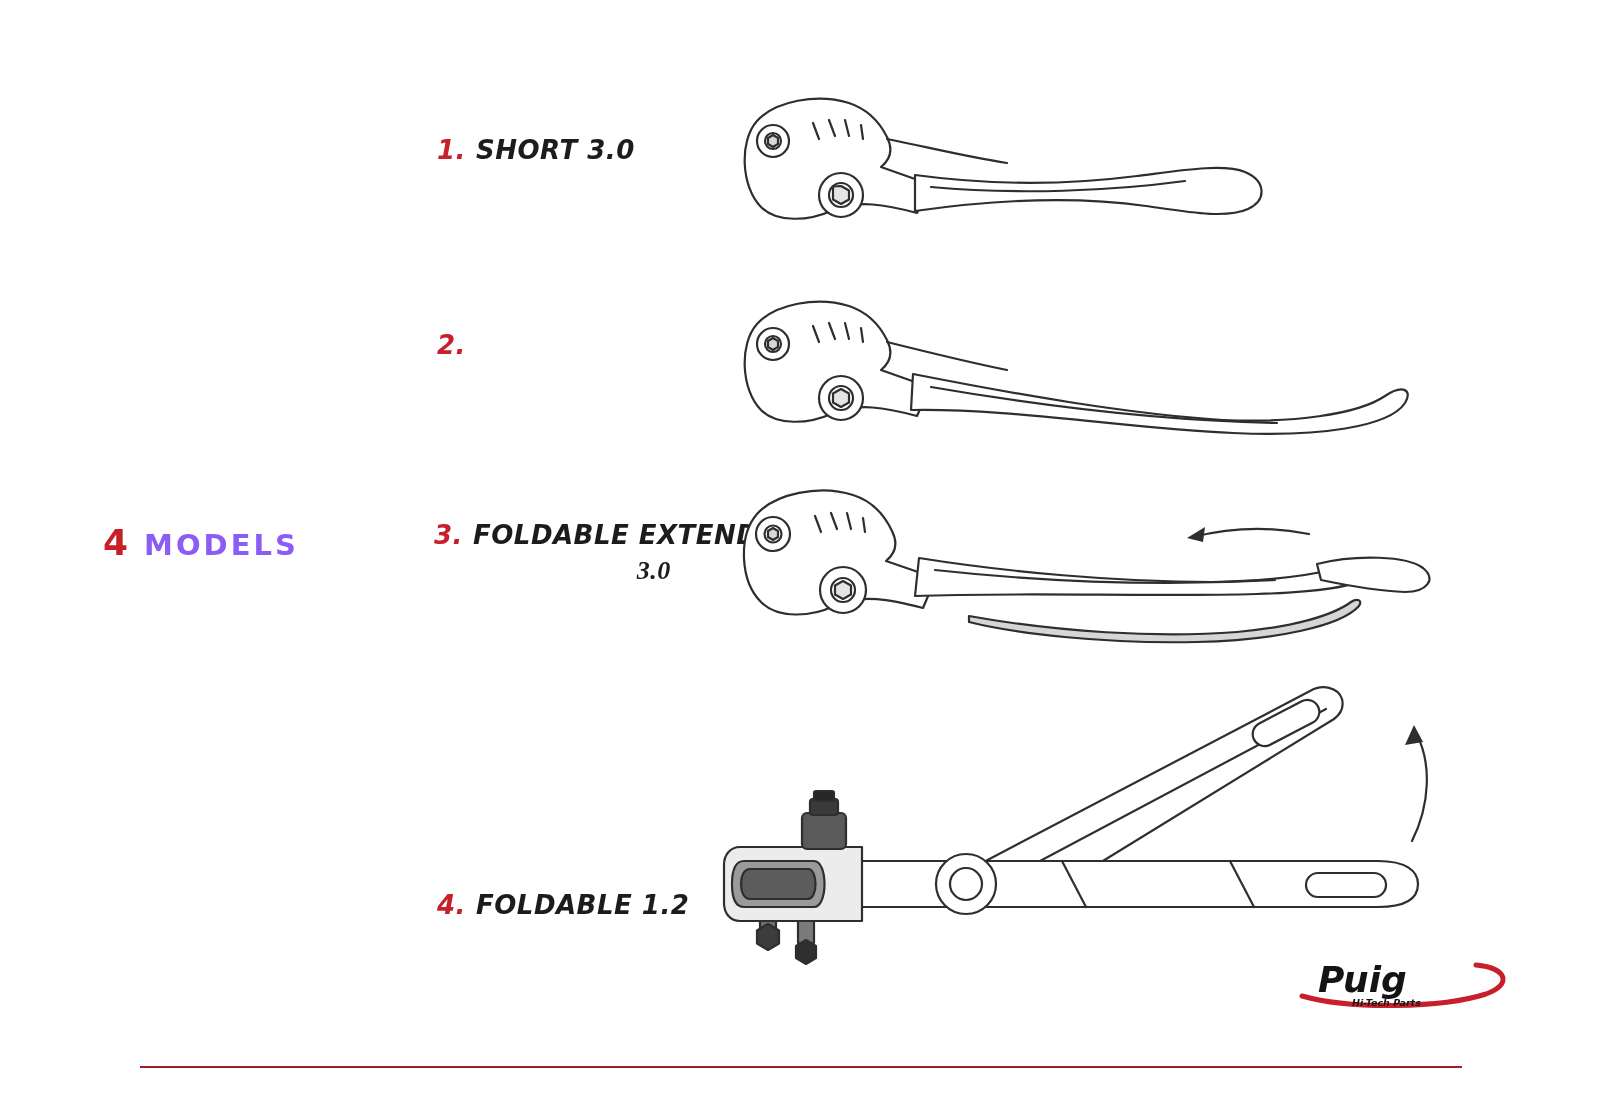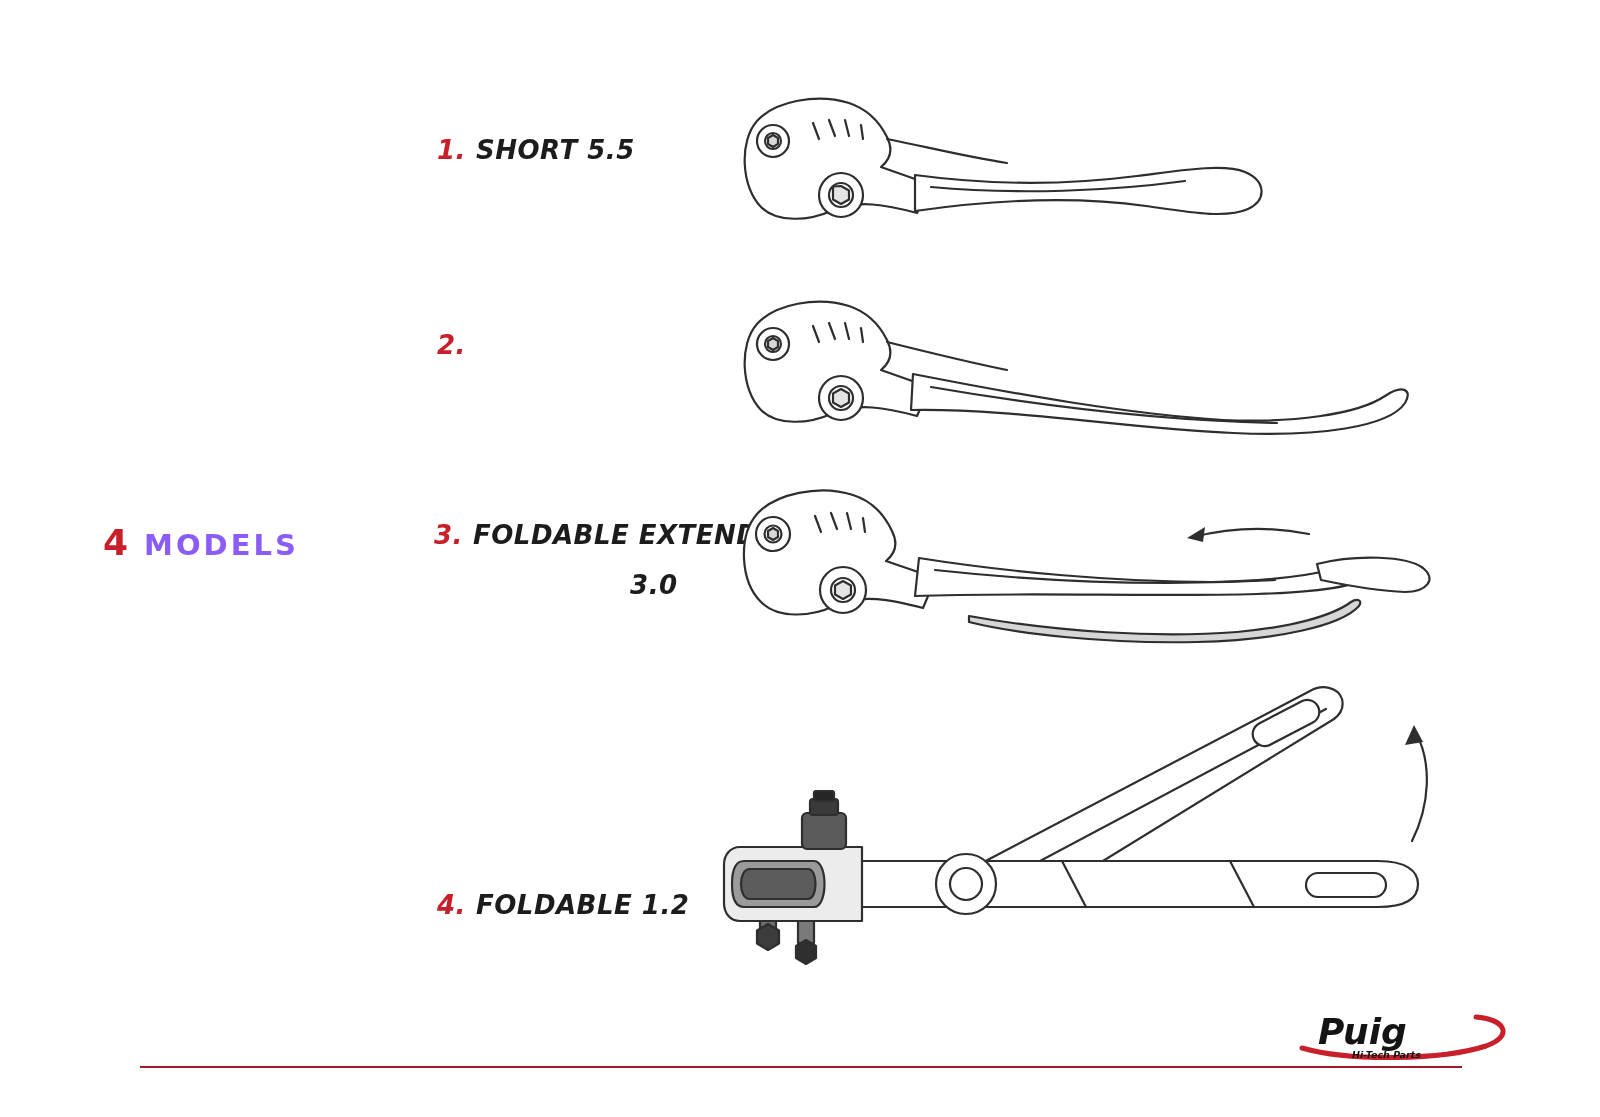--- a/index.html
+++ b/index.html
@@ -8,49 +8,49 @@
     font-family:"Liberation Sans",sans-serif;
   }
   
   .model-label{
     position:absolute;display:flex;align-items:flex-start;
     font-family:"DejaVu Sans",sans-serif;font-style:italic;font-weight:bold;
     font-size:26px;color:#1c1c1c;letter-spacing:0.5px;white-space:nowrap;
   }
   .model-label .num{color:#c8202a;margin-right:10px;}
   .model-label .name-col{display:flex;flex-direction:column;align-items:center;white-space:nowrap;}
-  .model-label .name-col .line2{margin-top:20px;}
+  .model-label .name-col .line2{margin-top:6px;font-family:Liberation Serif, serif;}
   
   .models-title{
     position:absolute;left:103px;top:522px;display:flex;align-items:baseline;
     font-family:"DejaVu Sans",sans-serif;font-weight:bold;
   }
   .models-title .count{color:#c8202a;font-size:36px;}
   .models-title .label{color:#8b5cf6;font-size:29px;letter-spacing:3px;margin-left:16px;}
   
   .illus{position:absolute;}
   .illus svg{display:block;width:100%;height:100%;}
   
   .footer-line{position:absolute;left:140px;top:1066px;width:1322px;height:2px;background:#a01d26;}
-  .logo{position:absolute;left:1288px;top:1006px;width:235px;height:58px;}
+  .logo{position:absolute;left:1288px;top:954px;width:235px;height:58px;}
   .logo svg{display:block;width:100%;height:100%;}
 </style>
 </head>
 <body>
 
 <div class="page">
 
   <div class="models-title">
     <span class="count">4</span>
     <span class="label">MODELS</span>
   </div>
 
   <div class="model-label" style="left:437px;top:135px;">
     <span class="num">1.</span>
-    <span>SHORT 5.5</span>
+    <span>SHORT 3.0</span>
   </div>
 
   <div class="model-label" style="left:437px;top:330px;">
     <span class="num">2.</span>
   </div>
 
   <div class="model-label" style="left:434px;top:520px;">
     <span class="num">3.</span>
     <span class="name-col">
       <span>FOLDABLE EXTENDABLE</span>

